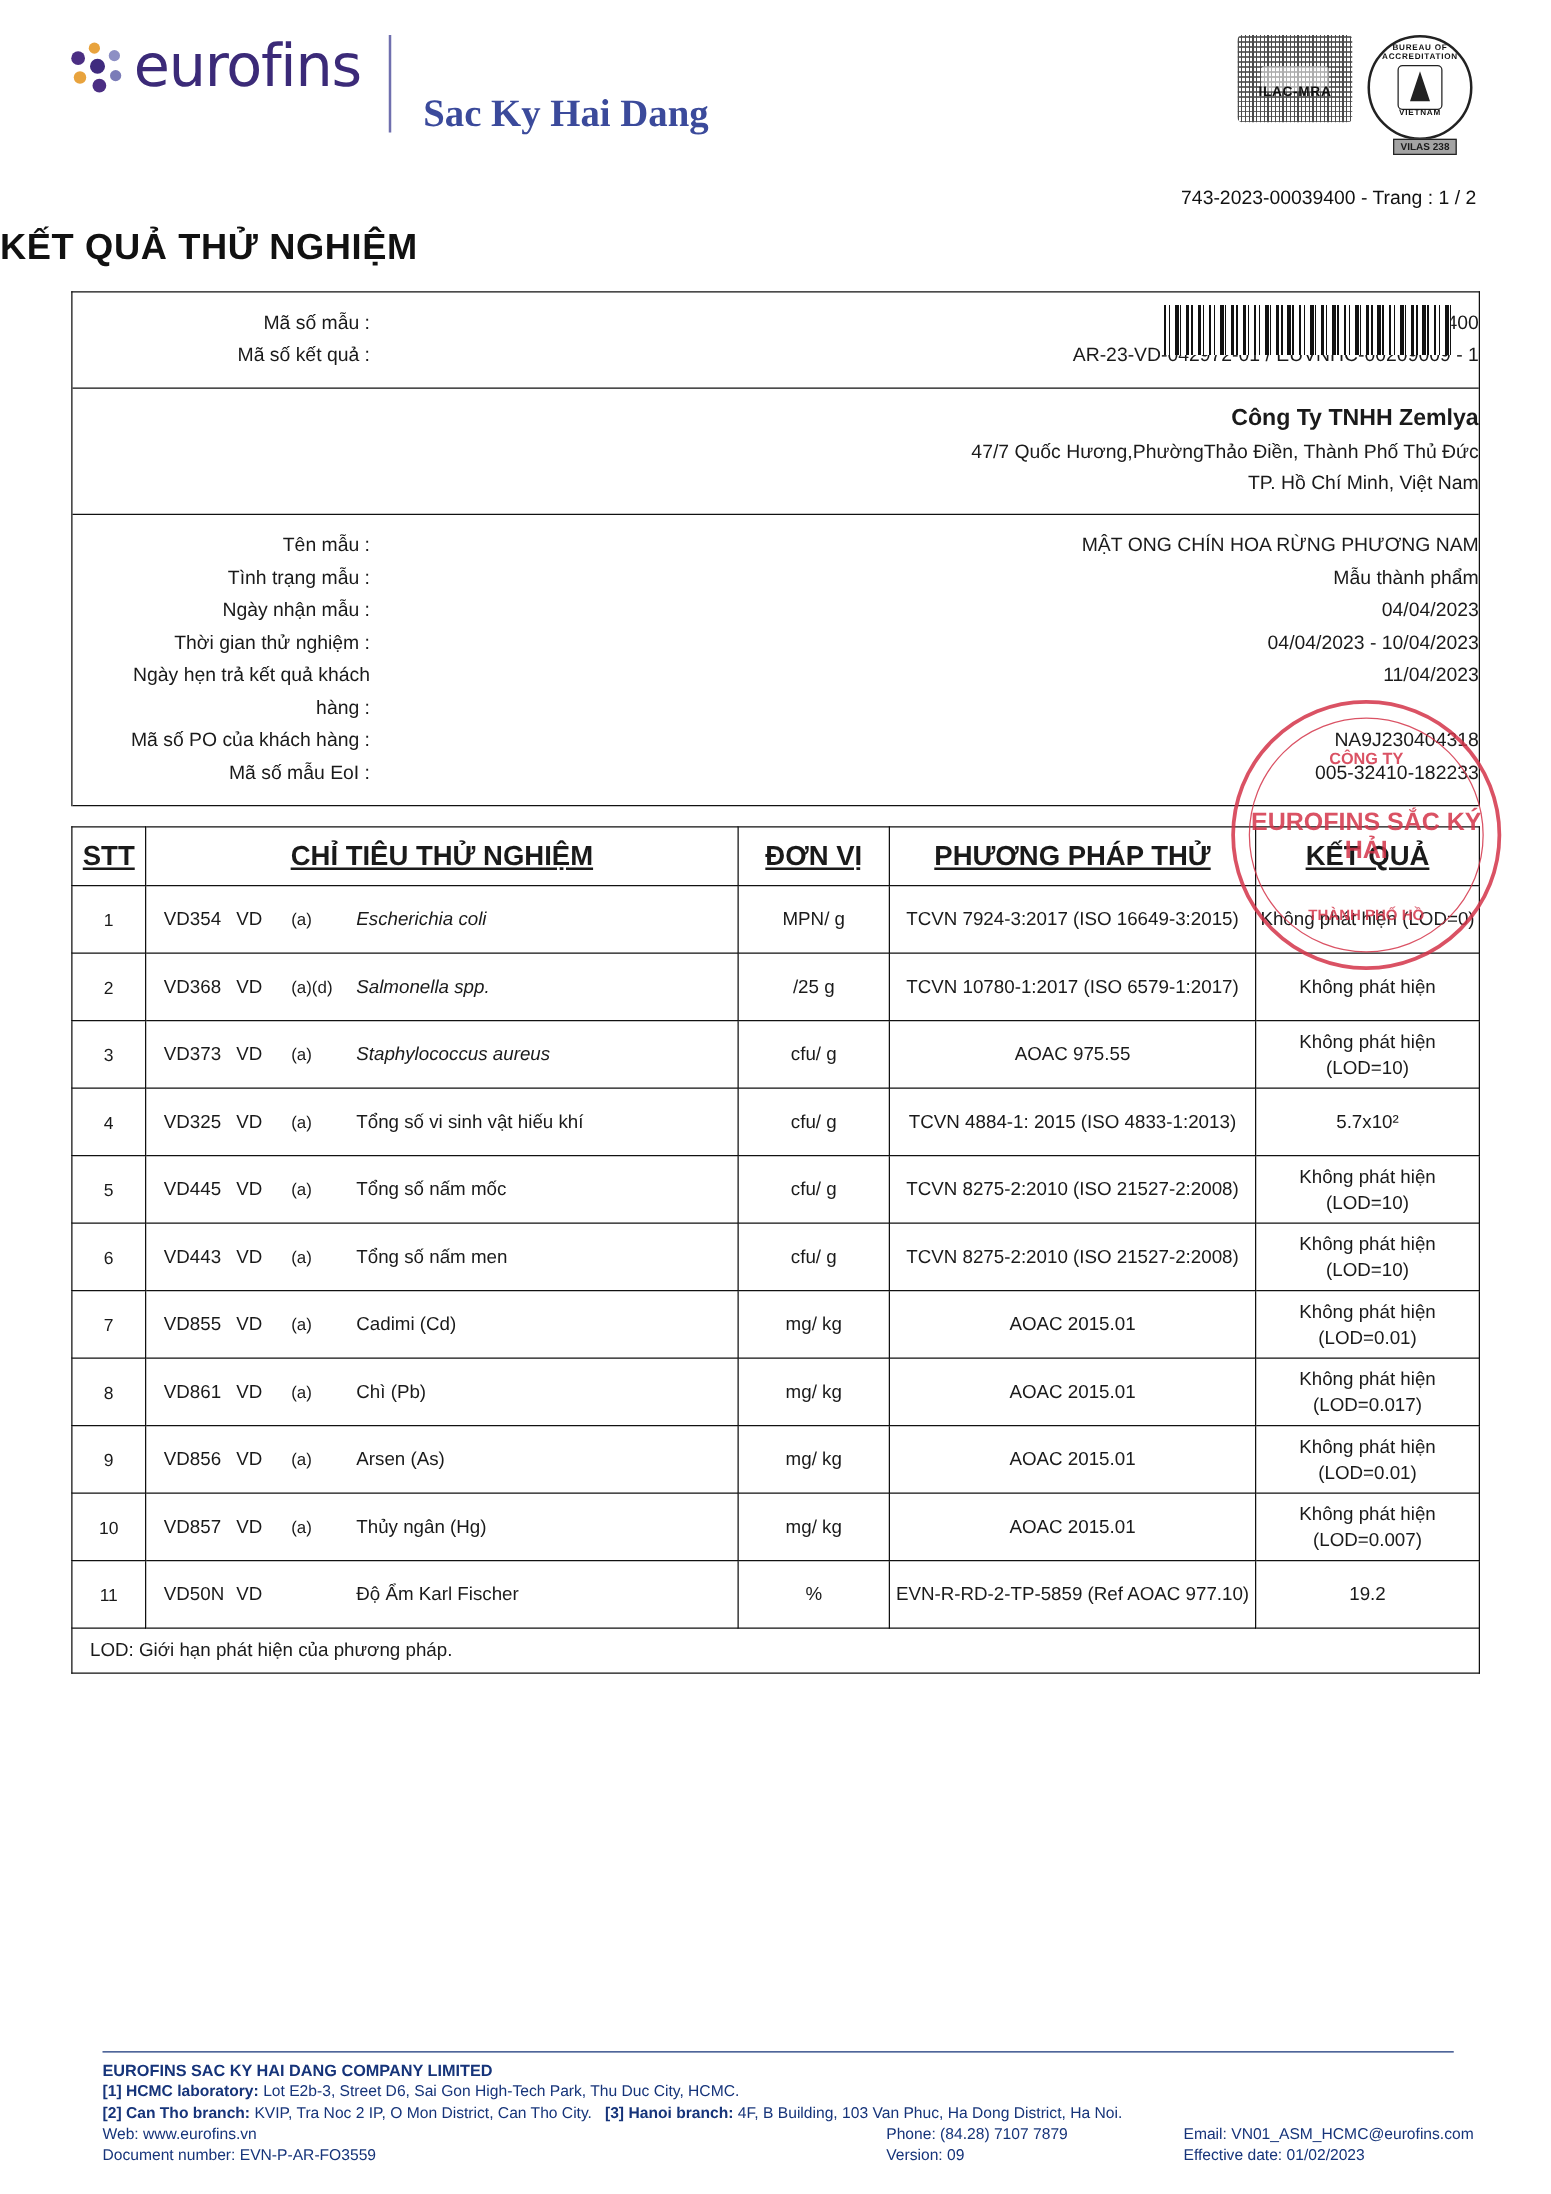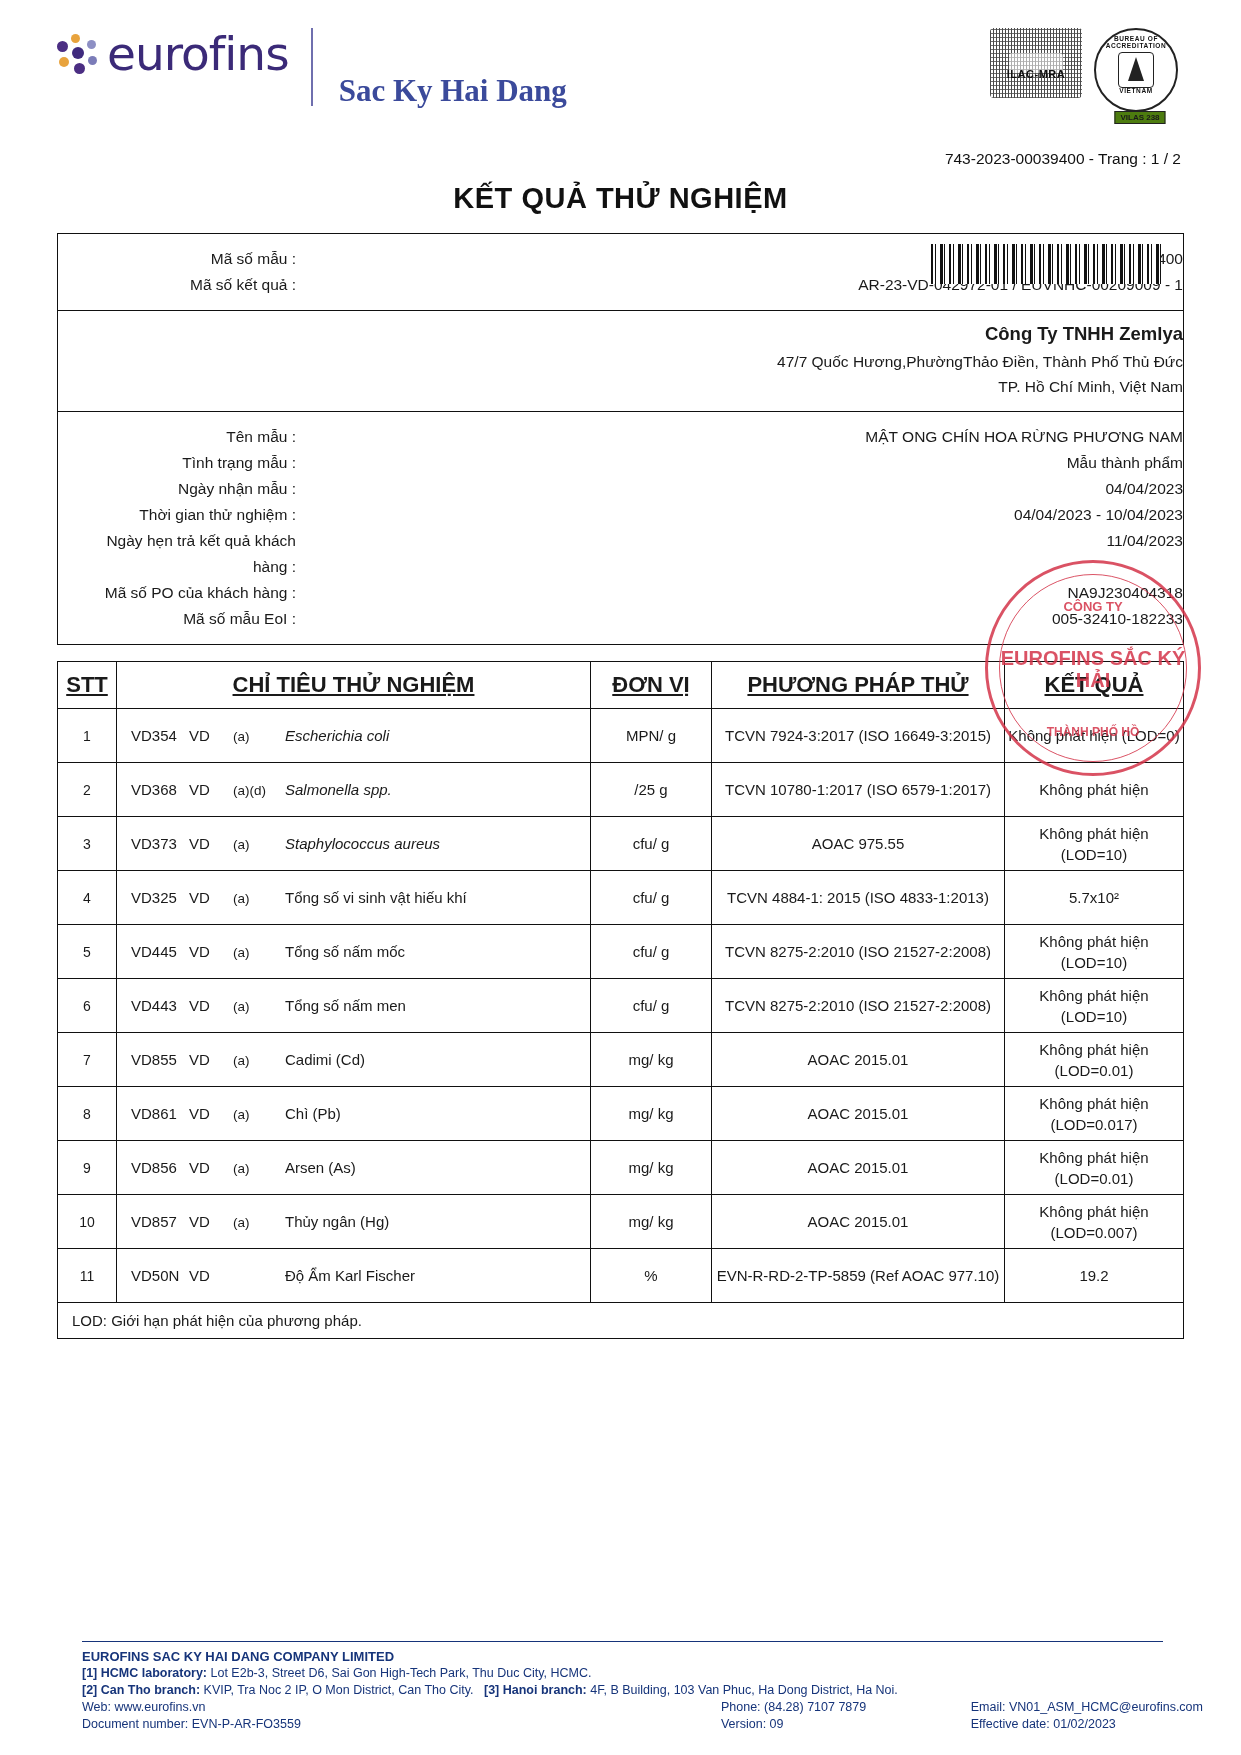--- a/index.html
+++ b/index.html
@@ -160,36 +160,36 @@
   }
   .vilas-label {
     position: absolute;
     left: 50%;
     transform: translateX(-50%);
     bottom: -4px;
     font-size: 8px;
     font-weight: bold;
     border: 1px solid #222;
     padding: 1px 5px;
-    background: #4d7c0f;
+    background: #a3a3a3;
     white-space: nowrap;
   }
 
   
   .doc-id {
     text-align: right;
     font-size: 15.5px;
     padding-right: 60px;
     margin-top: 10px;
     color: #111;
   }
 
   
   .doc-title {
-    text-align: center;
+    text-align: left;
     font-size: 29px;
     font-weight: bold;
     letter-spacing: .5px;
     margin: 14px 0 18px 0;
     color: #111;
   }
 
   
   .info-wrap {
     margin: 0 57px;
@@ -333,21 +333,21 @@
     box-sizing: border-box;
     font-size: 12.5px;
     color: #16347a;
     line-height: 17px;
   }
   .footer-rule {
     border-top: 1.2px solid #16347a;
     margin-bottom: 6px;
   }
   .footer b { color: #16347a; }
-  .f-cols { display: flex; justify-content: space-between; gap: 12px; }
+  .f-cols { display: flex; justify-content: space-between; }
   .f-left { flex: 0 0 58%; }
   .f-mid { flex: 0 0 22%; }
   .f-right { flex: 0 0 30%; text-align: left; }
   .f-title { font-weight: bold; font-size: 13px; }
 </style>
 </head>
 <body>
 
 <div class="page">
 

